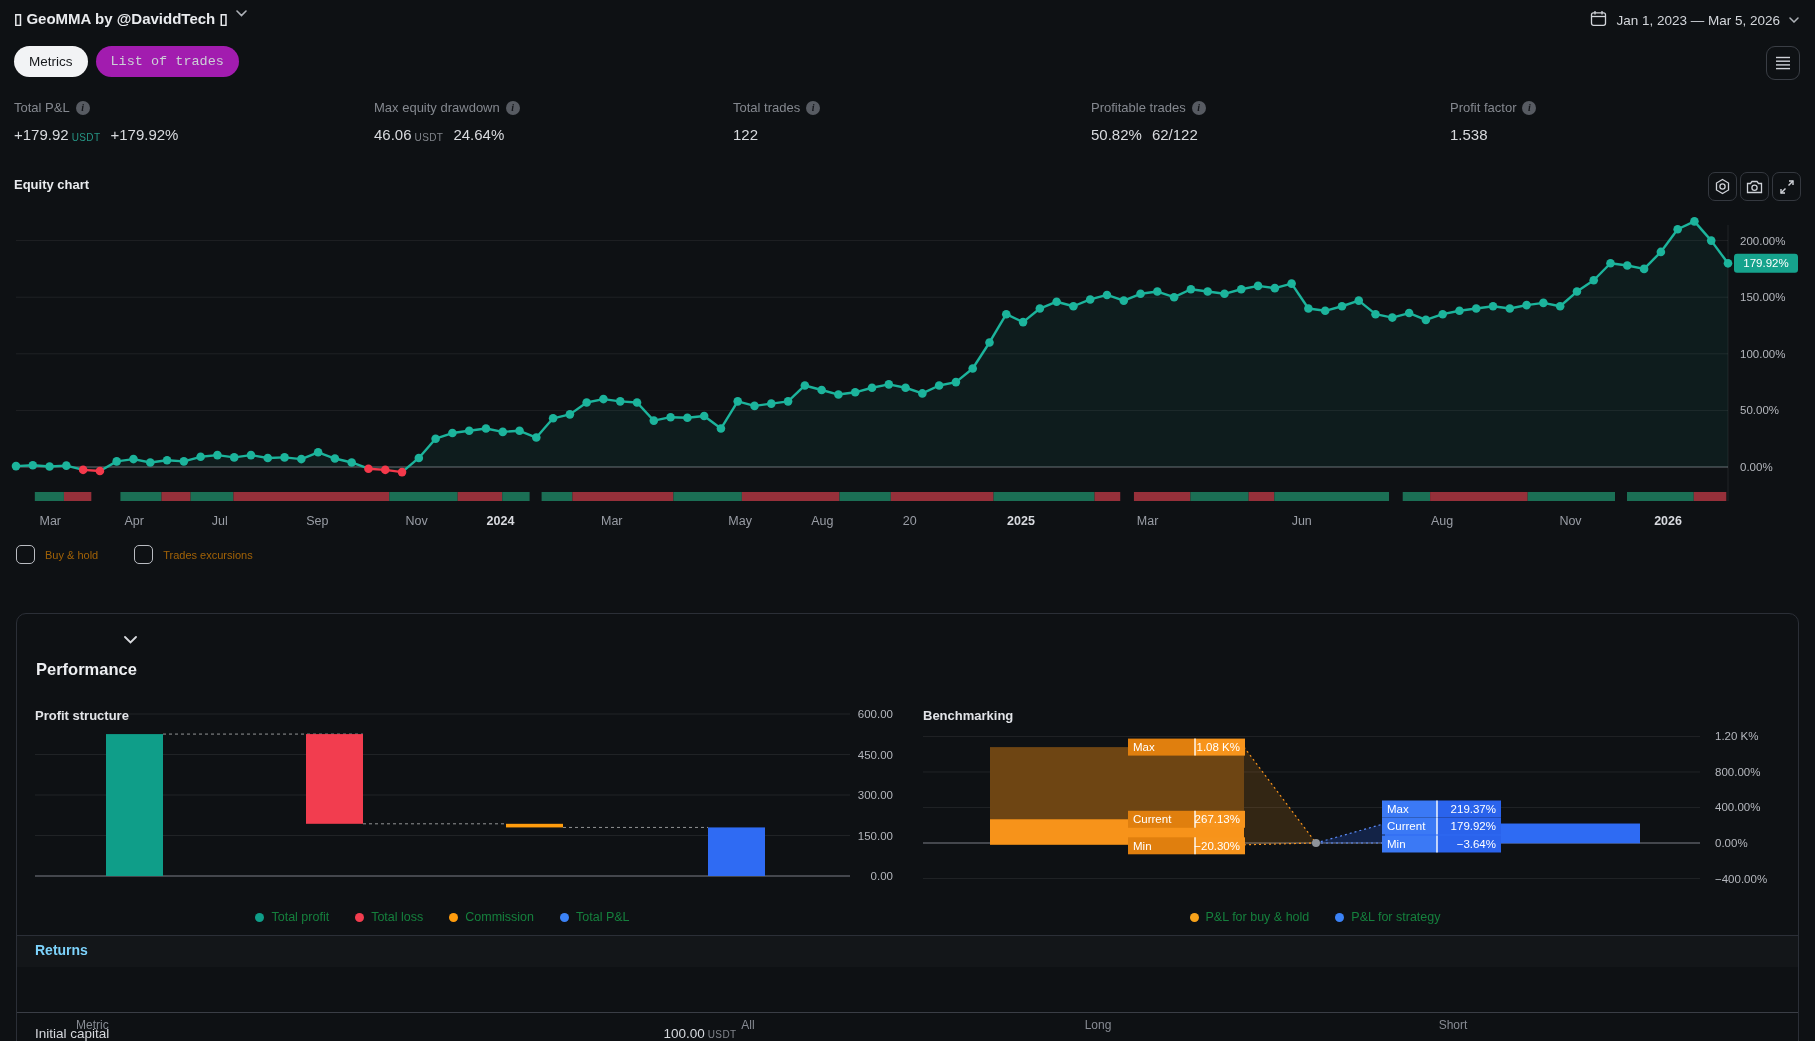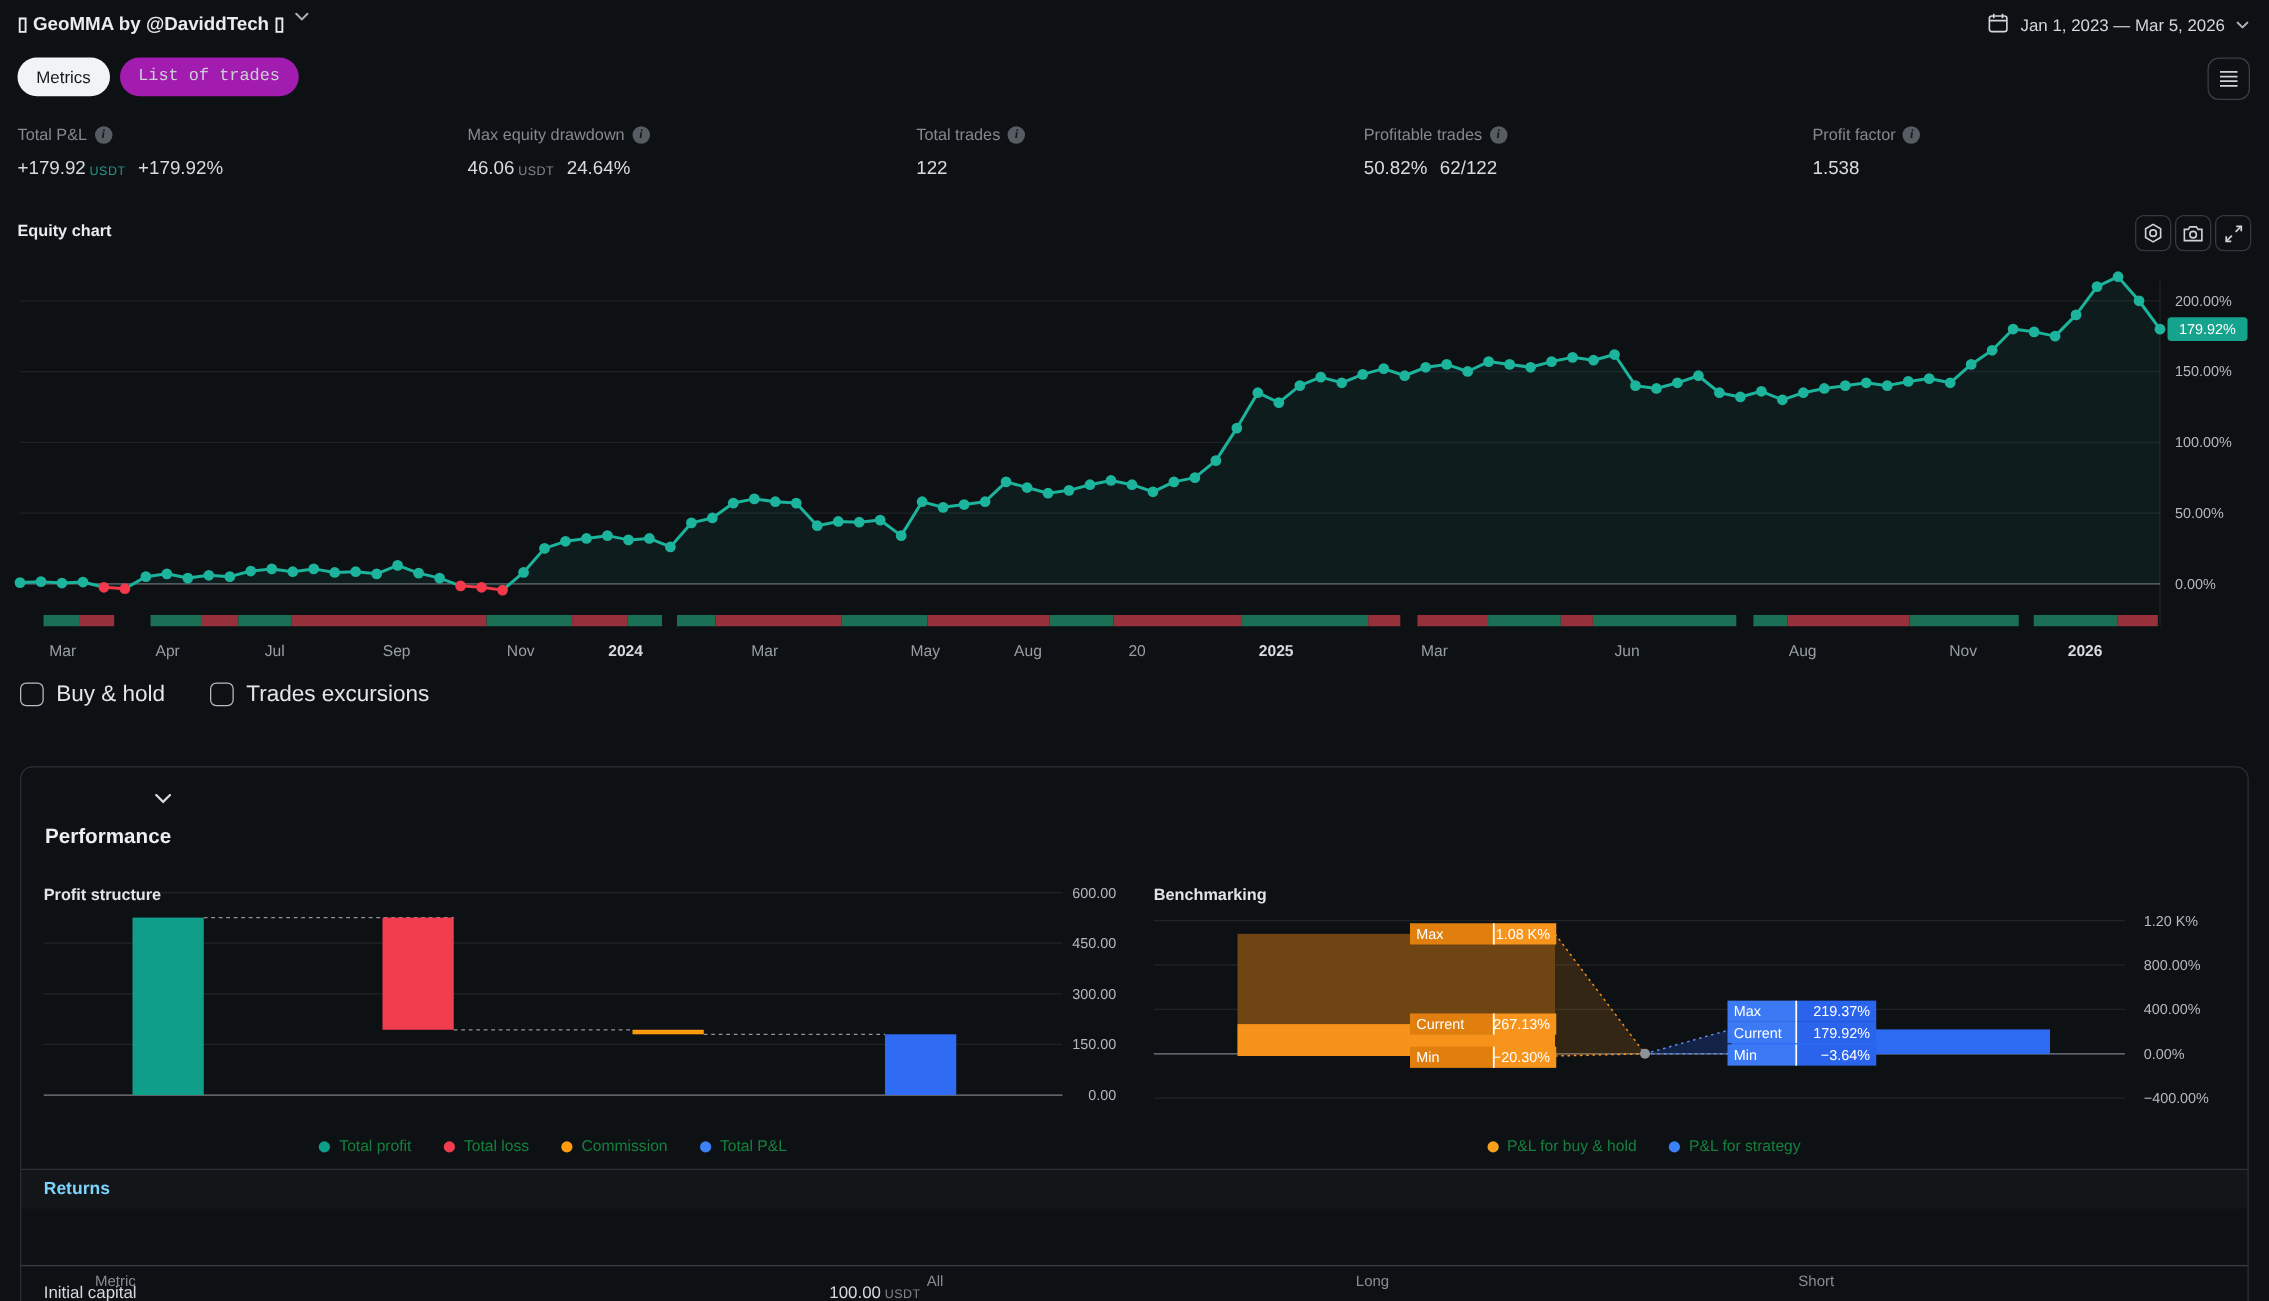--- a/index.html
+++ b/index.html
@@ -41,21 +41,21 @@
 
   .section-title { font-size:13px; font-weight:bold; color:#e9ebee; }
   .chart-btns { left:1708px; top:172px; display:flex; gap:3px; }
   .icon-btn { width:29px; height:29px; border:1px solid #34383f; border-radius:7px;
     display:flex; align-items:center; justify-content:center; cursor:pointer; }
 
   
   .cb-row { left:16px; top:545px; display:flex; gap:36px; align-items:center; }
   .cb-item { display:flex; gap:10px; align-items:center; cursor:pointer; }
   .cb-box { width:19px; height:19px; border:1.6px solid #b9bcc2; border-radius:5px; background:transparent; }
-  .cb-lbl { font-size:18px; color:#e5e5e5; }
+  .cb-lbl { font-size:11px; color:#a16207; }
 
   
   .panel { left:16px; top:613px; width:1783px; height:600px; border:1px solid #2b2f37; border-radius:10px; }
   .perf-head { left:36px; top:630px; display:flex; align-items:flex-end; gap:12px; cursor:pointer;flex-direction:column; }
   .perf-title { font-size:16.5px; font-weight:bold; color:#eceef1; }
   .sub-title { font-size:13px; font-weight:bold; color:#e2e4e8;margin-top:32px; }
 
   .legend-row { top:896px; display:flex; justify-content:center; gap:26px; }
   .legend-item { display:flex; align-items:center; gap:7px; font-size:12.5px; color:#15803d;margin-top:14px; }
   .legend-dot { width:9px; height:9px; border-radius:50%; }

